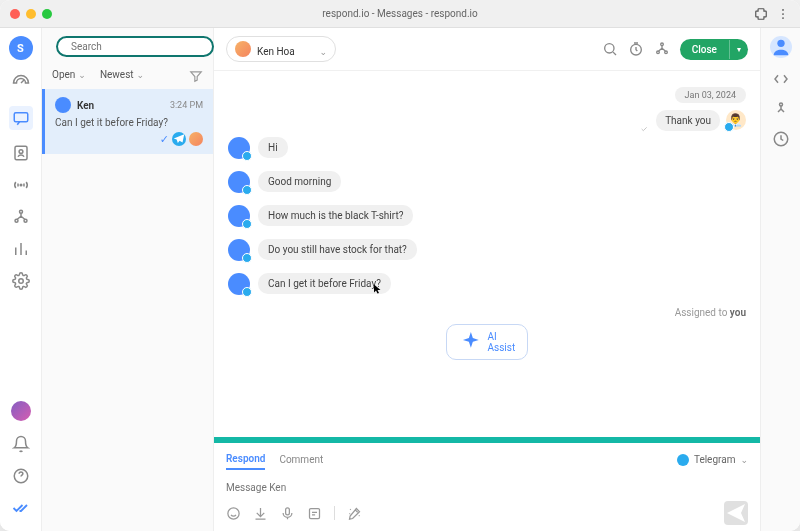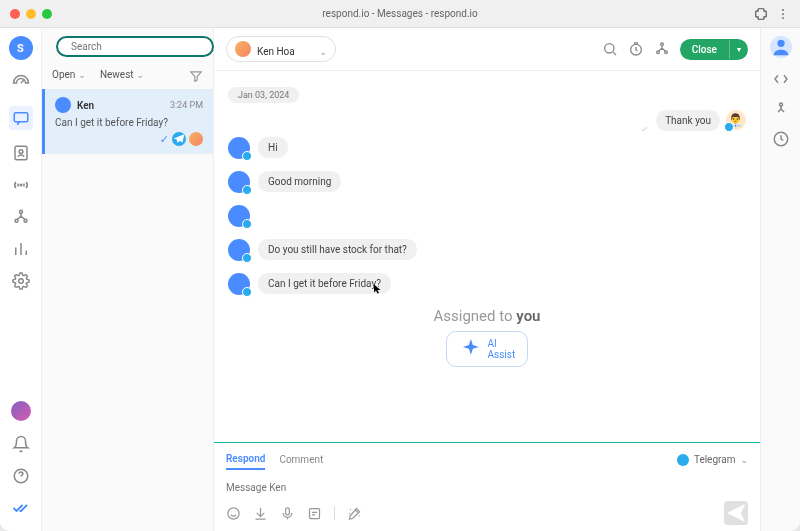--- a/index.html
+++ b/index.html
@@ -48,36 +48,36 @@
 .contact-sel{display:flex;align-items:flex-end;gap:6px;border:1px solid #e0e0e0;border-radius:14px;padding:4px 8px;cursor:pointer;min-width:110px}
 .cav{width:16px;height:16px;border-radius:50%;background:linear-gradient(135deg,#f7b267,#f4845f)}
 .cname{font-size:10px;color:#333;flex:1}
 .chev{font-size:9px;color:#999}
 .hdr-right{margin-left:auto;display:flex;align-items:center;gap:10px}
 .hic{width:16px;height:16px;color:#888;cursor:pointer}
 .close-btn{display:flex;align-items:center;background:#22a565;color:#fff;border-radius:14px;overflow:hidden;cursor:pointer}
 .close-main{padding:5px 12px;font-size:10px;font-weight:500}
 .close-drop{padding:5px 7px;border-left:1px solid rgba(255,255,255,.3);font-size:8px}
 .msgs{flex:1;overflow-y:auto;padding:8px 14px}
-.datepill{text-align:left;margin:4px 0 8px}
+.datepill{text-align:right;margin:4px 0 8px}
 .datepill span{background:#f0f0f0;color:#777;font-size:9px;padding:3px 10px;border-radius:10px}
 .row-out{display:flex;justify-content:flex-end;align-items:flex-start;gap:6px;margin-bottom:6px}
 .bubble-out{background:#f0f0f0;color:#444;font-size:10px;padding:5px 9px;border-radius:10px}
 .out-av{width:20px;height:20px;border-radius:50%;background:#ffe8c8;display:flex;align-items:center;justify-content:center;font-size:12px;position:relative}
 .out-tick{position:absolute;bottom:-2px;left:-2px;width:10px;height:10px;border-radius:50%;background:#2aabee;border:1.5px solid #fff}
 .out-chk{position:absolute;bottom:-3px;left:-18px;width:14px;height:10px;color:#bbb}
 .row-in{display:flex;align-items:flex-start;gap:8px;margin-bottom:12px}
 .in-av{width:22px;height:22px;border-radius:50%;background:#4a8cff;position:relative;flex-shrink:0}
 .in-tick{position:absolute;bottom:-2px;right:-2px;width:10px;height:10px;border-radius:50%;background:#2aabee;border:1.5px solid #fff}
 .bubble-in{background:#f0f0f0;color:#444;font-size:10px;padding:5px 10px;border-radius:10px}
-.assigned{text-align:center;font-size:15px;color:#999;margin:6px 0}
+.assigned{text-align:right;font-size:10px;color:#999;margin:6px 0}
 .assigned b{color:#666;font-weight:600}
 .aiassist{display:flex;justify-content:center;margin:4px 0 8px}
 .aiassist-btn{border:1px solid #c7d8f5;color:#4a8cff;background:#fff;border-radius:10px;padding:5px 12px;font-size:10px;display:flex;align-items:center;gap:5px;cursor:pointer}
-.composer{border-top:1px solid #14b8a6;padding:0 12px 6px}
+.composer{border-top:6px solid #14b8a6;padding:0 12px 6px}
 .tabs{display:flex;gap:14px;align-items:center;padding:6px 0}
 .tab{font-size:10px;color:#888;padding:4px 0;cursor:pointer}
 .tab.active{color:#4a8cff;border-bottom:2px solid #4a8cff;font-weight:600}
 .channel{margin-left:auto;display:flex;align-items:center;gap:5px;font-size:10px;color:#666;cursor:pointer}
 .tg-dot{width:12px;height:12px;border-radius:50%;background:#2aabee}
 .input-row input{width:100%;border:none;outline:none;font-size:10px;color:#999;padding:4px 0}
 .tools{display:flex;align-items:center;gap:12px;padding-top:4px}
 .tic{width:15px;height:15px;color:#999;cursor:pointer}
 .divider{width:1px;height:14px;background:#ddd}
 .send{margin-left:auto;width:24px;height:24px;background:#e0e0e0;border-radius:4px;display:flex;align-items:center;justify-content:center;cursor:pointer}
@@ -298,20 +298,21 @@
           <div class="row-in">
             <div class="in-av">
                 <div class="in-tick"></div>
               </div>
             <div class="bubble-in">Good morning</div>
           </div>
           <div class="row-in">
             <div class="in-av">
                 <div class="in-tick"></div>
               </div>
+            <div class="bubble-in">How much is the black T-shirt?</div>
           </div>
           <div class="row-in">
             <div class="in-av">
                 <div class="in-tick"></div>
               </div>
             <div class="bubble-in">Do you still have stock for that?</div>
           </div>
           <div class="row-in">
             <div class="in-av">
                 <div class="in-tick"></div>

